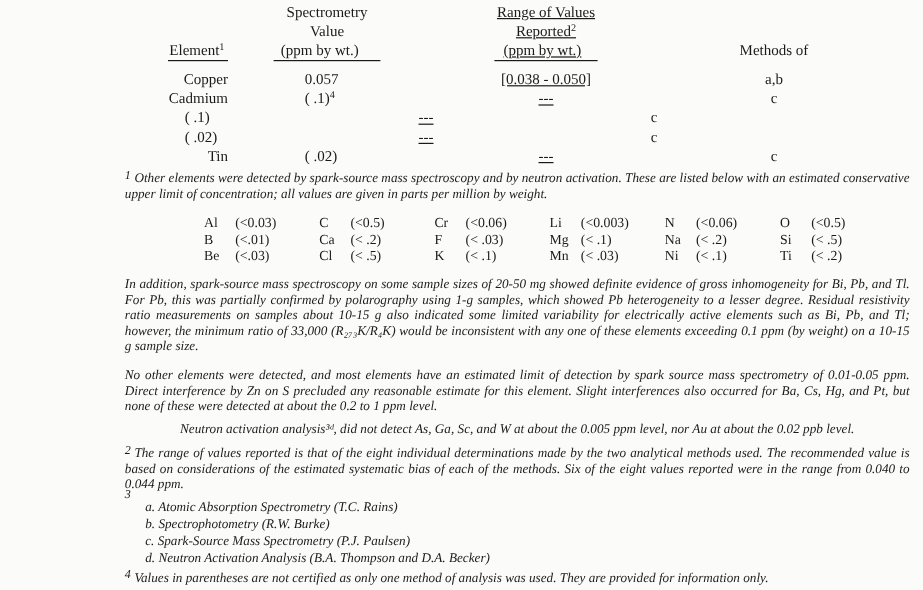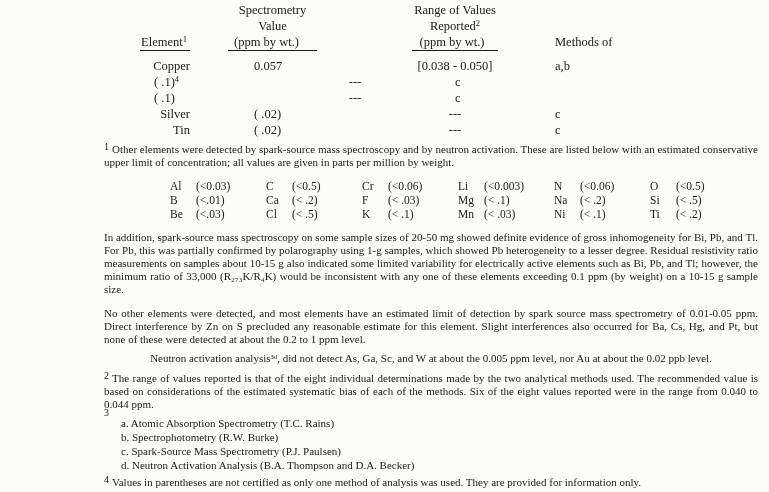--- a/index.html
+++ b/index.html
@@ -11,35 +11,35 @@
     overflow: hidden;
   }
   .page { width: 769px; height: 492px; box-sizing: border-box; padding-top: 2px; }
 
   
   .cert-table { margin-left: 90px; font-size: 12.5px; }
   .t-header { display: flex; align-items: flex-end; }
   .col { flex: none; box-sizing: border-box; }
   .c1 { width: 100px; text-align: right; }
   .c2 { width: 165px; text-align: center; }
-  .c3 { width: 200px; text-align: center; }
-  .c4 { width: 180px; }
+  .c3 { width: 200px; text-align: center; text-decoration: underline; }
+  .c4 { width: 180px; text-align: center; }
   .hline { line-height: 16px; }
   .underlined { border-bottom: 1.5px solid #1a1a1a; padding-bottom: 1px; }
   .pad1 { padding: 0 3px 1px 1px; }
   .pad2 { padding: 0 18px 1px 6px; }
   .pad3 { padding: 0 14px 1px 8px; }
   .pad4 { padding: 0 8px 1px 4px; }
   .t-body { margin-top: 8px; }
   .t-row { display: flex; line-height: 16px; }
   .cell-val { text-align: left; padding-left: 64px; }
   sup { font-size: 8.5px; line-height: 0; position: relative; top: -0.45em; vertical-align: baseline; }
 
   
-  .fn, .para { margin: 0 11px 0 104px; font-size: 11px; line-height: 13px; }
+  .fn, .para { margin: 0 11px 0 104px; font-size: 11px; line-height: 13px; font-style: italic; }
   .justify { text-align: justify; }
   .oneline { white-space: nowrap; text-align: center; }
   .fnm { font-size: 10px; top: -3px; padding-right: 3px; }
   .mt5 { margin-top: 5px; } .mt6 { margin-top: 6px; } .mt7 { margin-top: 7px; }
   .mt10 { margin-top: 10px; } .mt11 { margin-top: 11px; } .mt4 { margin-top: 4px; }
 
   
   .limits { margin: 10px 0 0 170px; font-size: 11.5px; }
   .l-row { display: flex; line-height: 14px; align-items: center; }
   .l-cell { width: 96px; flex: none; }
@@ -76,31 +76,31 @@
     </div>
 
     <div class="t-body">
       <div class="t-row">
         <div class="col c1">Copper</div>
         <div class="col c2 cell-val"><span>0.057</span><sup></sup></div>
         <div class="col c3">[0.038 - 0.050]</div>
         <div class="col c4">a,b</div>
       </div>
       <div class="t-row">
+        <div class="col c1">Cadmium</div>
         <div class="col c2 cell-val"><span>( .1)</span><sup>4</sup></div>
         <div class="col c3">---</div>
         <div class="col c4">c</div>
       </div>
       <div class="t-row">
         <div class="col c2 cell-val"><span>( .1)</span><sup></sup></div>
         <div class="col c3">---</div>
         <div class="col c4">c</div>
       </div>
       <div class="t-row">
-        <div class="col c1">Silver</div>
         <div class="col c2 cell-val"><span>( .02)</span><sup></sup></div>
         <div class="col c3">---</div>
         <div class="col c4">c</div>
       </div>
       <div class="t-row">
         <div class="col c1">Tin</div>
         <div class="col c2 cell-val"><span>( .02)</span><sup></sup></div>
         <div class="col c3">---</div>
         <div class="col c4">c</div>
       </div>

